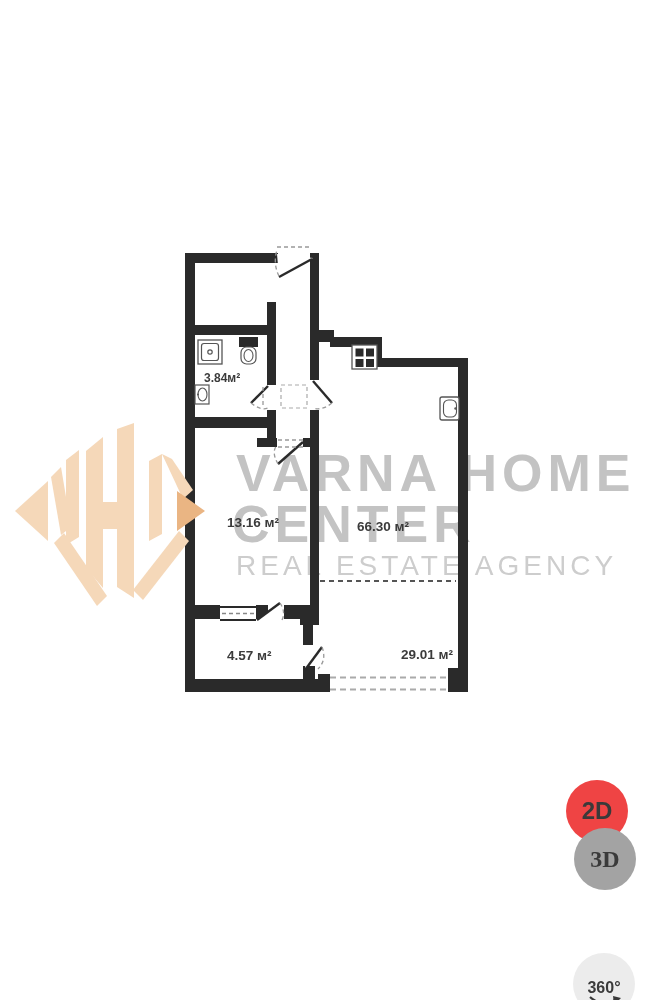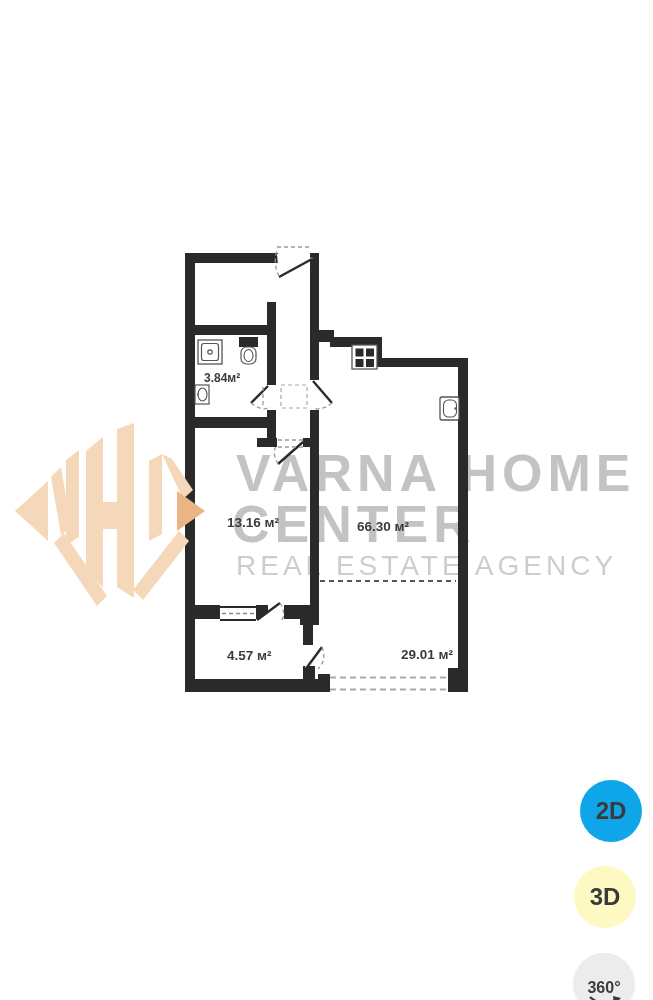--- a/index.html
+++ b/index.html
@@ -12,22 +12,22 @@
   .wm-line2{left:232px;top:498px;}
   .wm-tag{position:absolute;white-space:nowrap;font-weight:300;font-size:28px;line-height:1;
           letter-spacing:4px;color:#cdcdcd;z-index:1;left:236px;top:552px;}
   
   .plan-svg{position:absolute;left:0;top:0;z-index:2;}
   .logo-svg{position:absolute;left:0;top:0;z-index:3;}
   
   .view-btn{position:absolute;width:62px;height:62px;border-radius:50%;display:flex;
             flex-direction:column;align-items:center;justify-content:center;cursor:pointer;
             color:#3a3a3a;font-weight:700;z-index:5;border:none;}
-  .btn-2d{left:580px;top:780px;background:#0ea5e9;font-size:24px;}
-  .btn-3d{left:574px;top:866px;background:#fef9c3;font-size:24px;}
+  .btn-2d{left:566px;top:780px;background:#ef4444;font-size:24px;}
+  .btn-3d{left:574px;top:828px;background:#a3a3a3;font-size:24px;font-family:Liberation Serif, serif;}
   .btn-360{left:573px;top:953px;background:#ececec;font-size:16px;}
   .btn-360 .deg-label{line-height:1;margin-top:20px;}
   .plan-label{font-family:"Liberation Sans", sans-serif;font-weight:600;fill:#3b3b3b;}
 </style>
 </head>
 <body>
 
 <div class="page">
 
   <div class="wm-big wm-line1">VARNA HOME</div>

